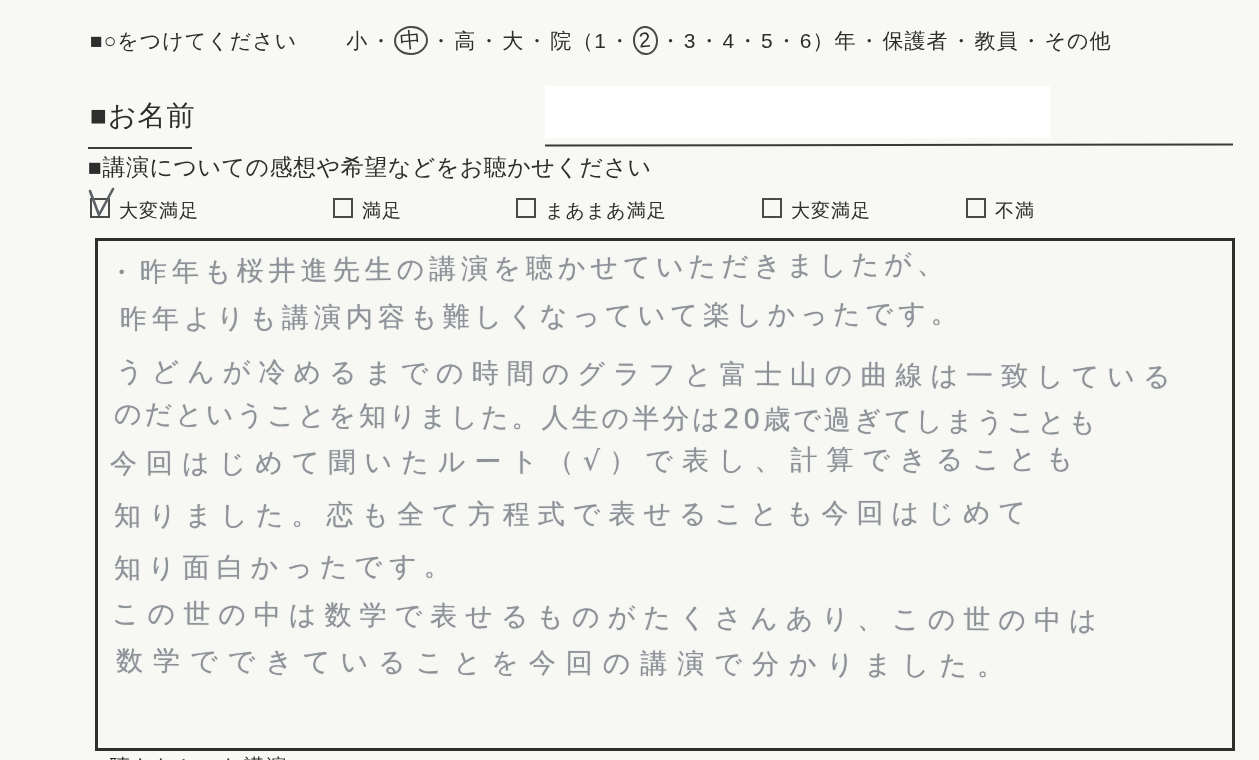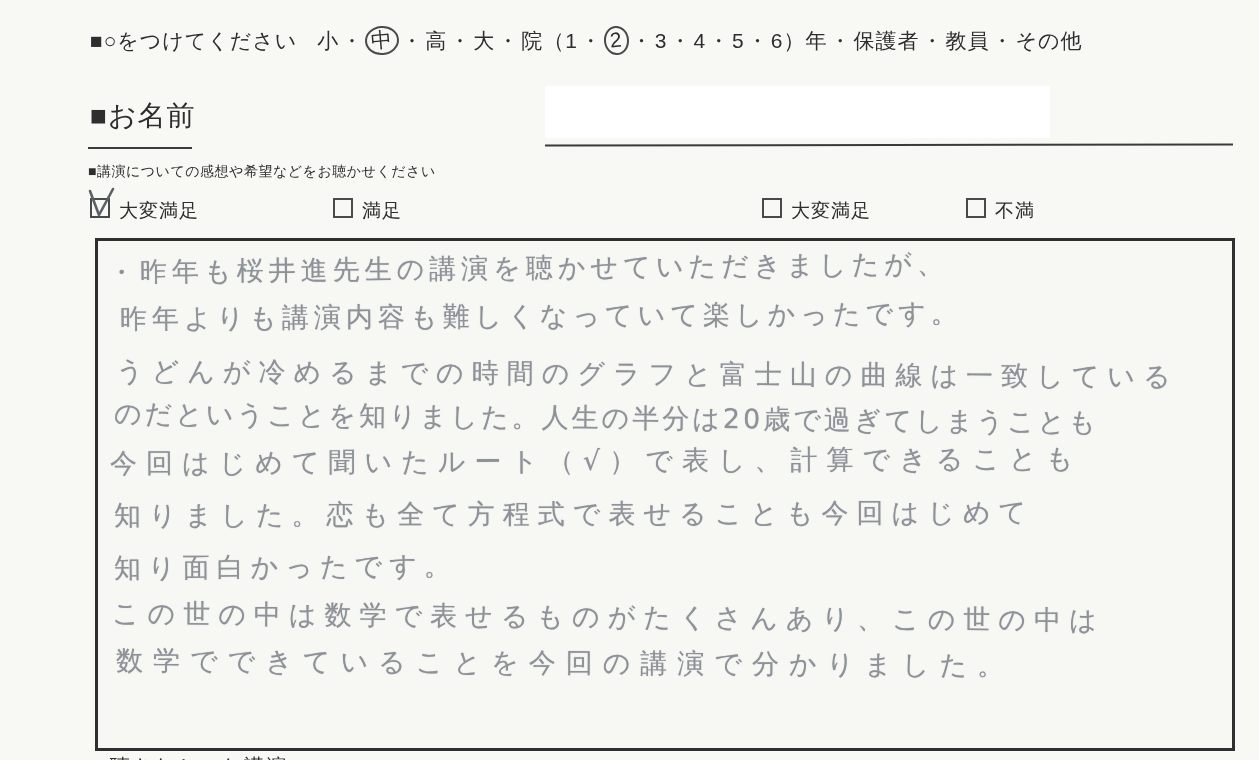--- a/index.html
+++ b/index.html
@@ -10,21 +10,21 @@
     font-family:"Liberation Sans","DejaVu Sans",sans-serif;
     color:#2e2e2e;
     overflow:hidden;
   }
   
   .row1{
     position:absolute;left:90px;top:26px;
     font-size:21px;letter-spacing:1px;white-space:nowrap;
     display:flex;align-items:center;
   }
-  .row1 .lead{margin-right:20px;}
+  .row1 .lead{margin-right:49px;}
   .sep{margin:0 2px;}
   .circled{
     display:inline-block;
     border:2px solid #4a4a4a;
     border-radius:50%;
     padding:1px 4px 2px 4px;
     transform:rotate(-5deg);
     line-height:1.05;
   }
   .name-label{
@@ -37,22 +37,22 @@
   }
   .name-redaction{
     position:absolute;left:545px;top:86px;width:505px;height:52px;
     background:#ffffff;
   }
   .underline-long{
     position:absolute;left:545px;top:144px;width:688px;height:2px;
     background:#3a3a3a;transform:rotate(-0.1deg);
   }
   .feedback-heading{
-    position:absolute;left:88px;top:163px;
-    font-size:14px;letter-spacing:0.5px;
+    position:absolute;left:88px;top:152px;
+    font-size:23px;letter-spacing:0.5px;
   }
   
   .cb-item{
     position:absolute;top:198px;
     display:flex;
     font-size:19px;letter-spacing:1px;white-space:nowrap;
   }
   .cb-box{
     position:relative;
     width:16px;height:16px;
@@ -139,20 +139,26 @@
       </svg>
     </span>
     <span class="cb-label">大変満足</span>
   </div>
   <div class="cb-item" style="left:333px">
     <span class="cb-box">
       
     </span>
     <span class="cb-label">満足</span>
   </div>
+  <div class="cb-item" style="left:516px">
+    <span class="cb-box">
+      
+    </span>
+    <span class="cb-label">まあまあ満足</span>
+  </div>
   <div class="cb-item" style="left:762px">
     <span class="cb-box">
       
     </span>
     <span class="cb-label">大変満足</span>
   </div>
   <div class="cb-item" style="left:966px">
     <span class="cb-box">
       
     </span>

